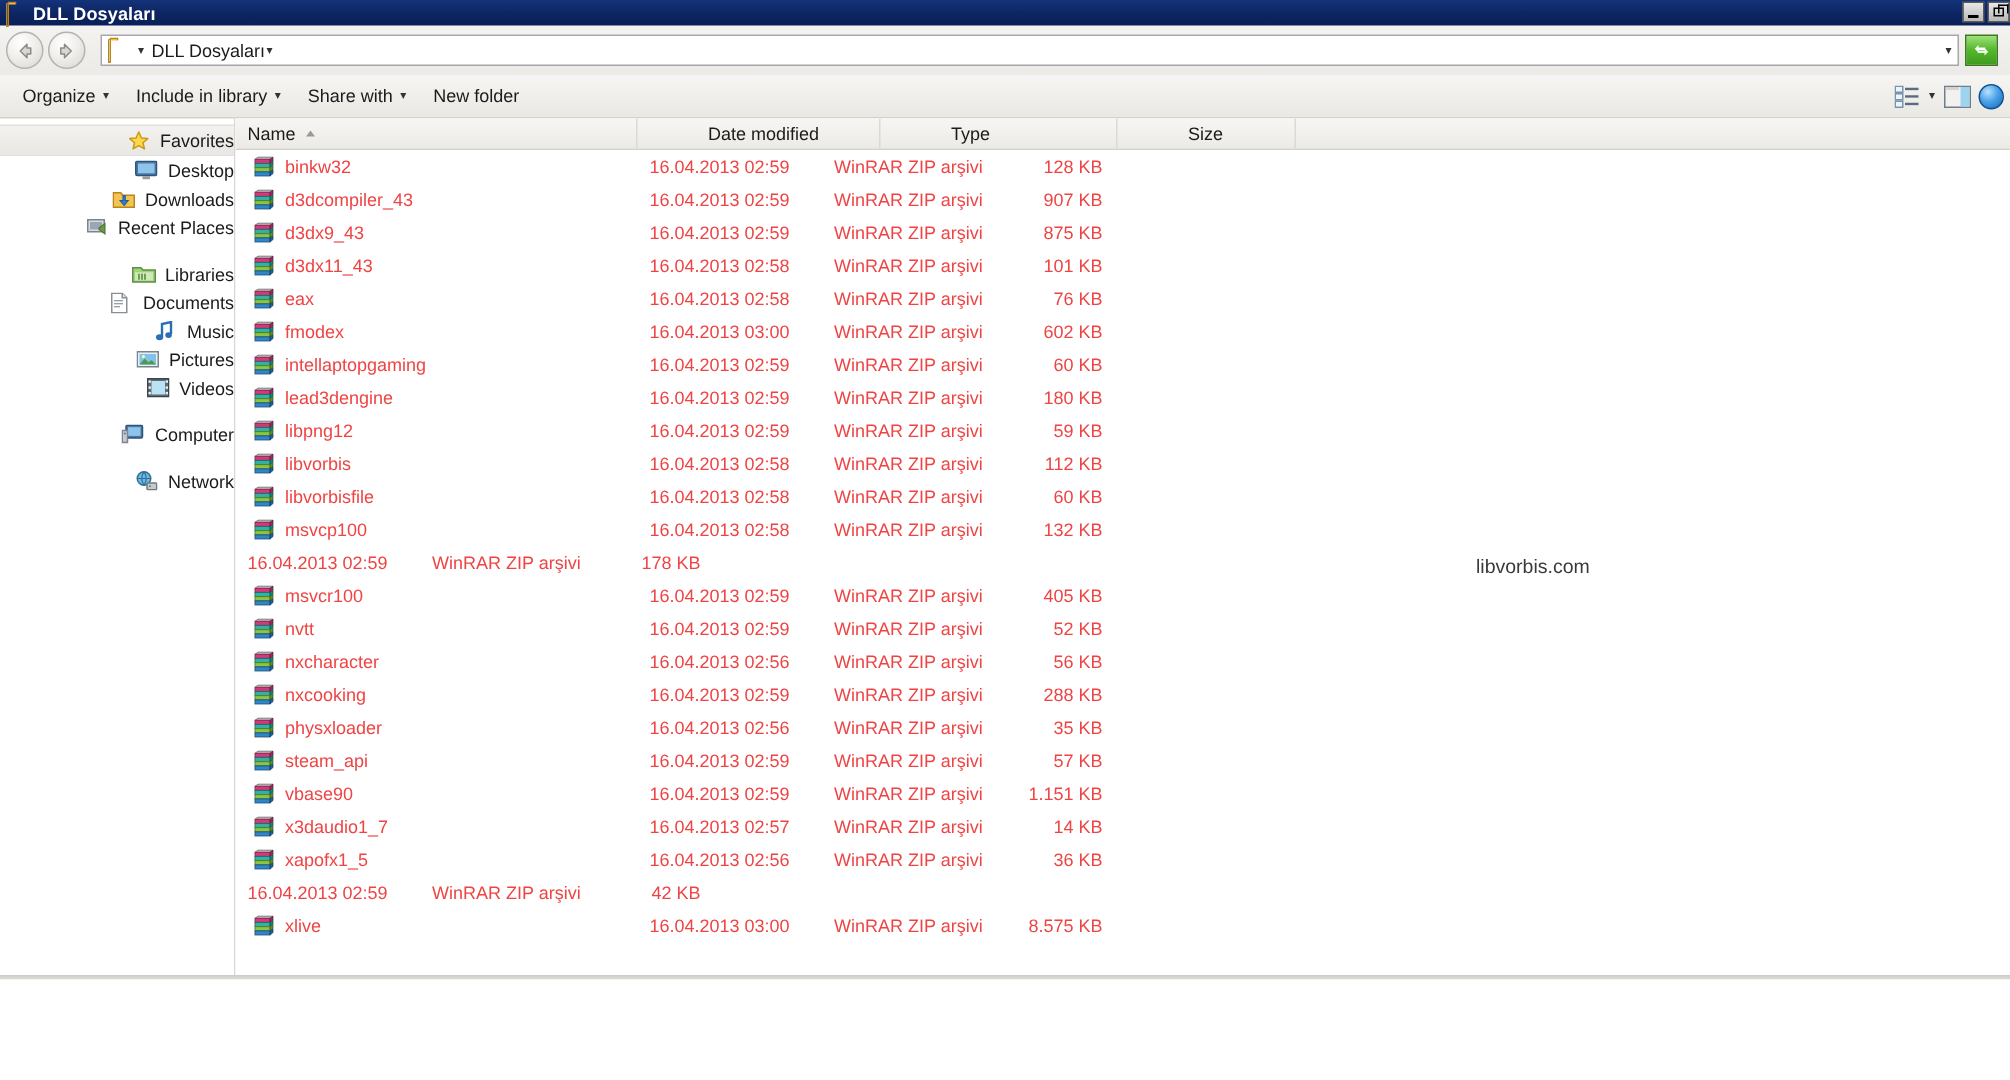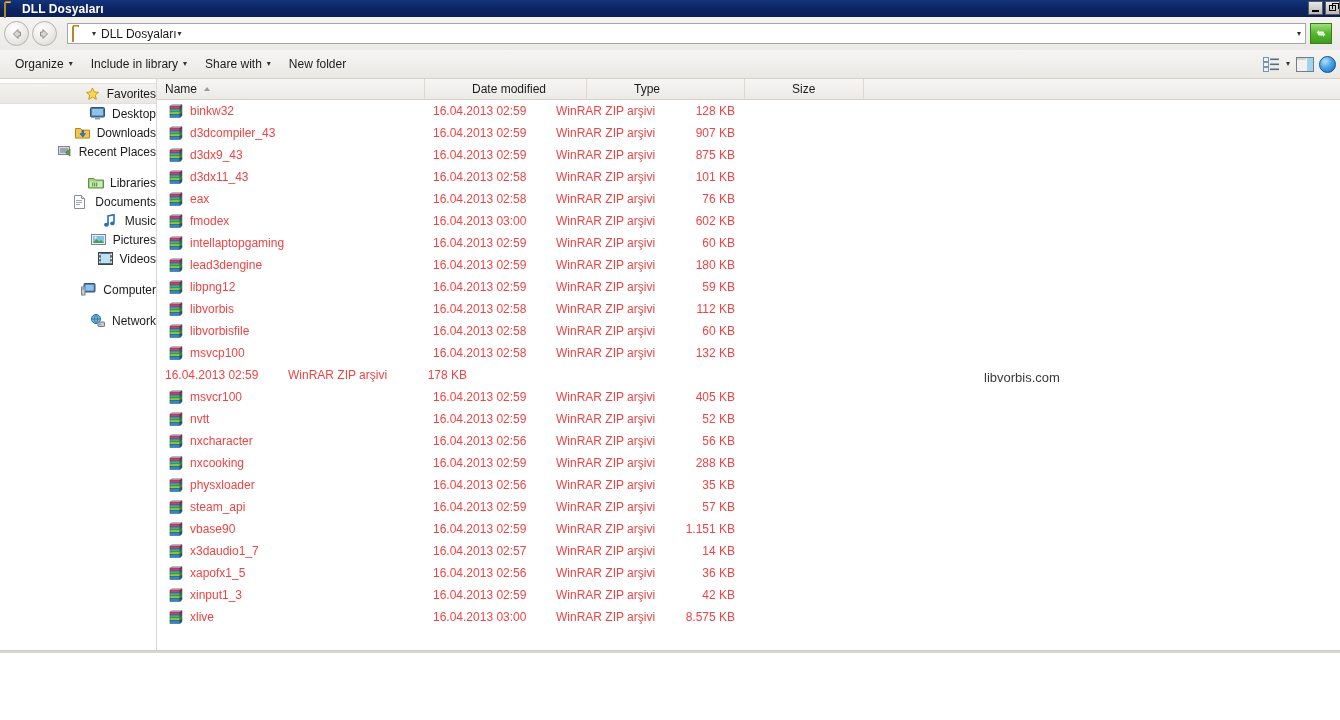--- a/index.html
+++ b/index.html
@@ -1004,35 +1004,20 @@
     <rect x="1" y="10.6" width="10" height="2.7" fill="#2f86c9" stroke="#1c5381" stroke-width="0.6"></rect>
     <path d="M11 10.6 L13 9.1 L13 11.7 L11 13.3 Z" fill="#1f5f93" stroke="#143f62" stroke-width="0.5"></path>
   </svg></span>
             <span>xapofx1_5</span>
           </div>
           <div class="cell-date" style="width:123px">16.04.2013 02:56</div>
           <div class="cell-type" style="width:119px">WinRAR ZIP arşivi</div>
           <div class="cell-size" style="width:80px">36 KB</div>
         </div>
         <div class="filerow">
-          <div class="cell-name" style="width:268px">
-            <span class="rar-ico">
-  <svg width="14" height="15" viewBox="0 0 14 15">
-    <path d="M1 2.2 L3 0.8 L13 0.8 L11 2.2 Z" fill="#c9c9c9" stroke="#6f6f6f" stroke-width="0.6"></path>
-    <rect x="1" y="2.2" width="10" height="2.7" fill="#d23a7a" stroke="#8d2450" stroke-width="0.6"></rect>
-    <path d="M11 2.2 L13 0.8 L13 3.4 L11 4.9 Z" fill="#9c2a5c" stroke="#6f1a3f" stroke-width="0.5"></path>
-    <rect x="1" y="5" width="10" height="2.7" fill="#2fb3a8" stroke="#1d6f68" stroke-width="0.6"></rect>
-    <path d="M11 5 L13 3.5 L13 6.1 L11 7.7 Z" fill="#1d7f77" stroke="#13554f" stroke-width="0.5"></path>
-    <rect x="1" y="7.8" width="10" height="2.7" fill="#8bc63f" stroke="#567d21" stroke-width="0.6"></rect>
-    <path d="M11 7.8 L13 6.3 L13 8.9 L11 10.5 Z" fill="#5e8f28" stroke="#3f6219" stroke-width="0.5"></path>
-    <rect x="1" y="10.6" width="10" height="2.7" fill="#2f86c9" stroke="#1c5381" stroke-width="0.6"></rect>
-    <path d="M11 10.6 L13 9.1 L13 11.7 L11 13.3 Z" fill="#1f5f93" stroke="#143f62" stroke-width="0.5"></path>
-  </svg></span>
-            <span>xinput1_3</span>
-          </div>
           <div class="cell-date" style="width:123px">16.04.2013 02:59</div>
           <div class="cell-type" style="width:119px">WinRAR ZIP arşivi</div>
           <div class="cell-size" style="width:80px">42 KB</div>
         </div>
         <div class="filerow">
           <div class="cell-name" style="width:268px">
             <span class="rar-ico">
   <svg width="14" height="15" viewBox="0 0 14 15">
     <path d="M1 2.2 L3 0.8 L13 0.8 L11 2.2 Z" fill="#c9c9c9" stroke="#6f6f6f" stroke-width="0.6"></path>
     <rect x="1" y="2.2" width="10" height="2.7" fill="#d23a7a" stroke="#8d2450" stroke-width="0.6"></rect>

